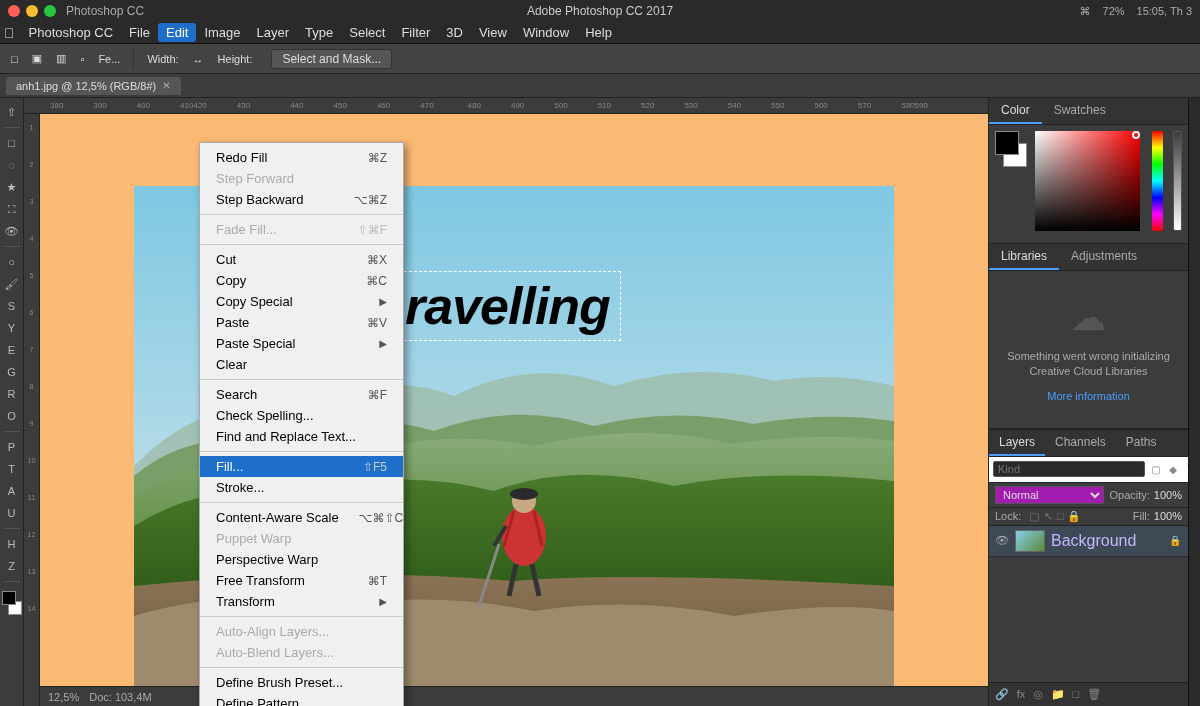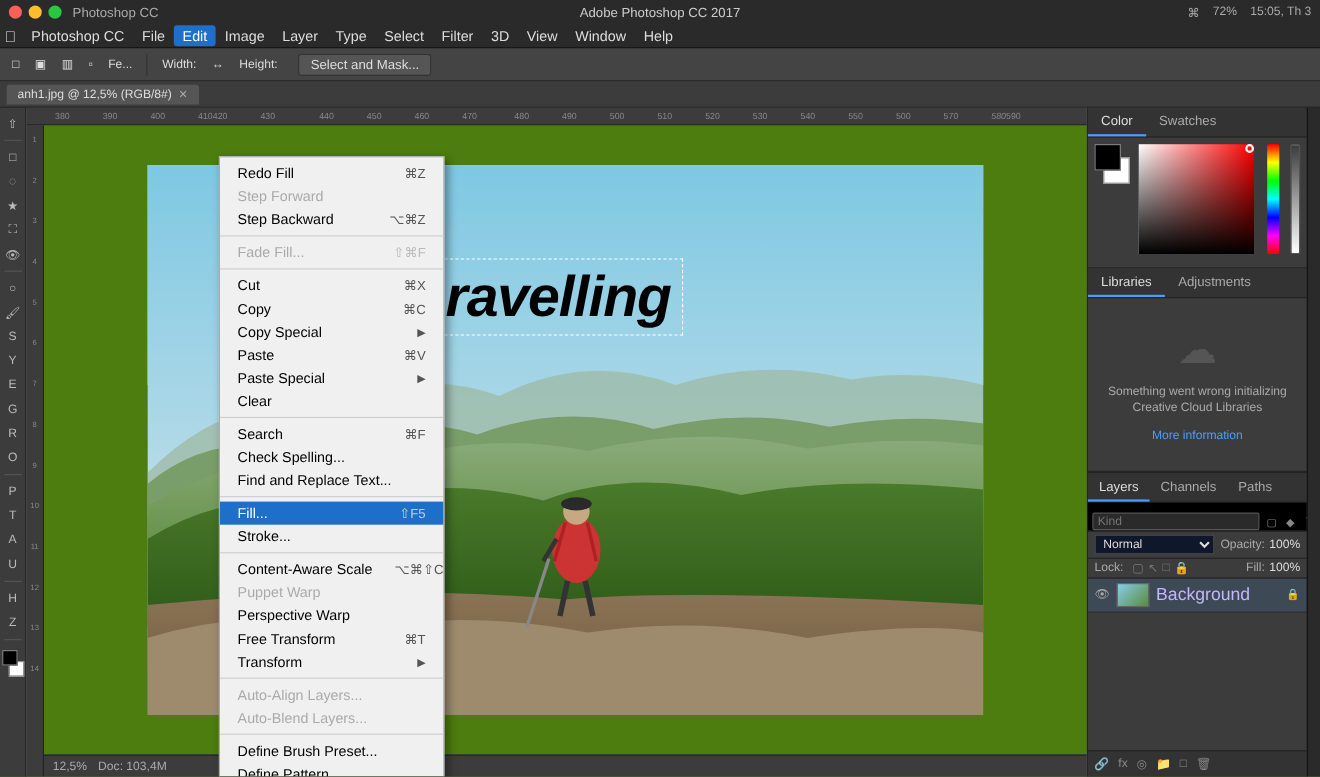--- a/index.html
+++ b/index.html
@@ -142,23 +142,23 @@
       border-right: 1px solid #222;
       height: calc(100% - 16px);
     }
     .ruler-marks { display: flex; font-size: 8px; color: #888; gap: 0; }
     .canvas-content {
       position: absolute;
       left: 16px;
       top: 16px;
       right: 0;
       bottom: 20px;
-      background: #4d7c0f;
-      display: flex;
-      align-items: center;
+      background: #fdba74;
+      display: flex;
+      align-items: flex-end;
       justify-content: center;
     }
     .canvas-image {
       width: 760px;
       height: 500px;
       position: relative;
       overflow: hidden;
       background: linear-gradient(180deg, #87CEEB 0%, #87CEEB 40%, #6B8E3B 40%, #4a7a29 100%);
     }
     
@@ -297,24 +297,24 @@
     }
     .layers-panel-tab {
       padding: 5px 10px;
       font-size: 12px;
       color: #aaa;
       cursor: pointer;
     }
     .layers-panel-tab.active { color: #ddd; border-bottom: 2px solid #4a9eff; }
     .layers-toolbar {
       height: 26px;
-      background: #000000;
+      background: #ffffff;
       border-bottom: 1px solid #222;
       display: flex;
-      align-items: flex-end;
+      align-items: center;
       padding: 0 4px;
       gap: 4px;
     }
     .layers-search {
       flex: 1;
       background: #2a2a2a;
       border: 1px solid #555;
       color: #ddd;
       font-size: 11px;
       padding: 1px 4px;
@@ -335,21 +335,21 @@
       justify-content: center;
     }
     .layer-blend-row {
       display: flex;
       align-items: center;
       padding: 3px 6px;
       gap: 6px;
       border-bottom: 1px solid #222;
     }
     .layer-blend-select {
-      background: #0f172a;
+      background: #a21caf;
       border: 1px solid #555;
       color: #ddd;
       font-size: 11px;
       padding: 1px 3px;
       flex: 1;
     }
     .layer-opacity-row {
       display: flex;
       align-items: center;
       gap: 4px;

